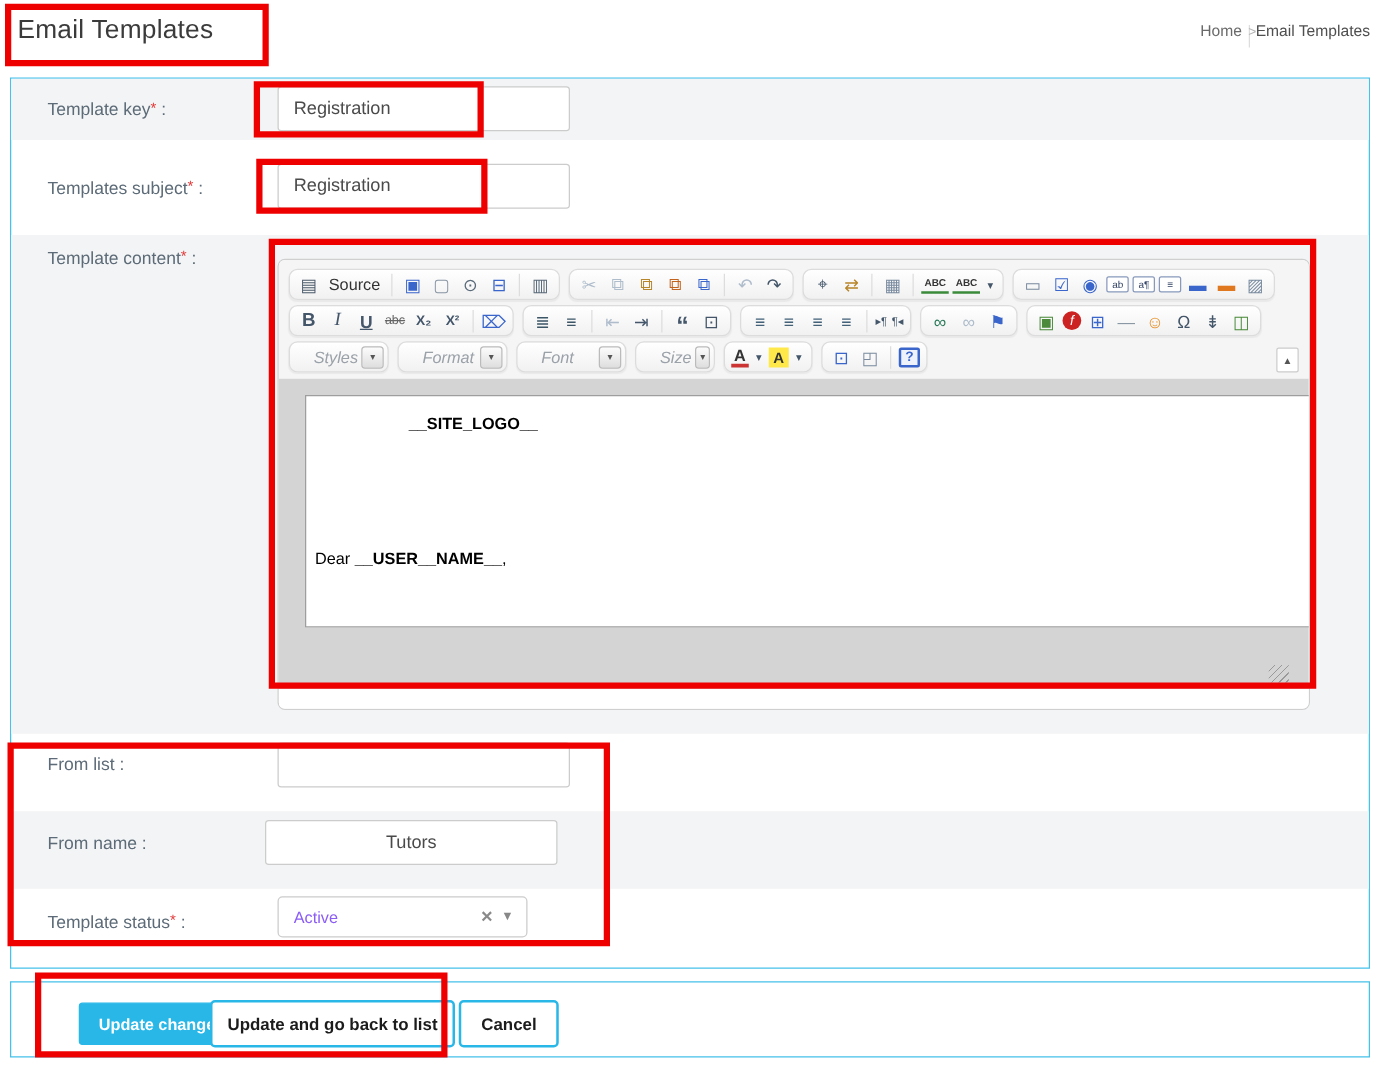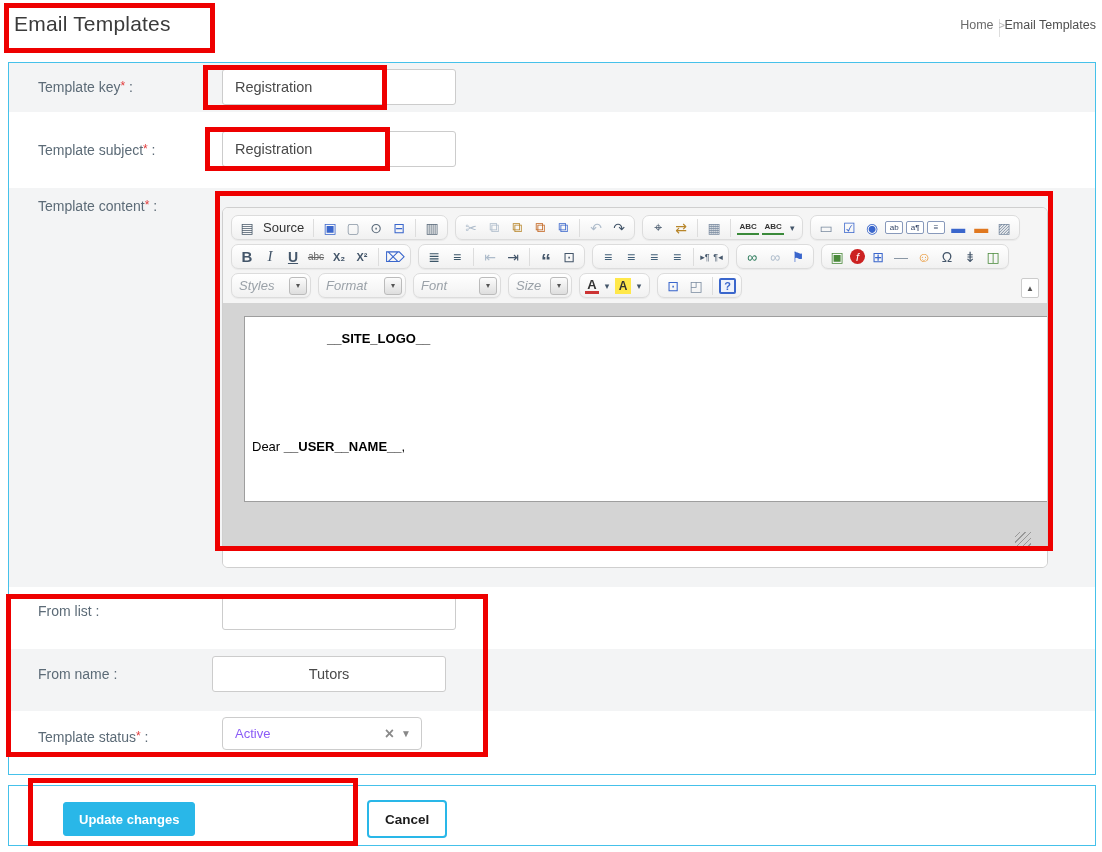--- a/index.html
+++ b/index.html
@@ -49,21 +49,21 @@
   .ticon.small { width:10px; font-size:9px; }
   .ticon.sub, .ticon.sup { font-size:11px; font-weight:700; }
   .ticon.abc { font-size:8px; font-weight:700; color:#333; border-bottom:2px solid #3a8a3a; height:14px; width:22px; }
   .ticon.box { border:1px solid #8899bb; background:#fff; font-size:8px; color:#334466; height:13px; width:18px; border-radius:2px; }
   .ticon.tc { font-size:13px; font-weight:700; color:#333; border-bottom:3px solid #cc3333; height:16px; width:14px; }
   .ticon.hl { background:#ffe84a; font-size:12px; font-weight:700; color:#333; width:16px; height:16px; }
   .ticon.qbox { border:2px solid #3a66cc; color:#3a66cc; background:#eef2fb; font-weight:700; font-size:11px; width:17px; height:16px; border-radius:2px; }
   .ticon.flash { background:#cc2222; color:#fff; border-radius:50%; width:15px; height:15px; font-size:11px; font-style:italic; }
   .ticon.quote { font-size:20px; line-height:8px; font-weight:700; padding-top:8px; }
   .sep { width:1px; height:18px; background:#ddd; margin:0 3px; display:inline-block; }
-  .pill.dd { padding:2px 3px 2px 0; justify-content:flex-end; }
+  .pill.dd { padding:2px 3px 2px 12px; justify-content:flex-end; }
   .ddlab { font-size:13px; font-style:italic; color:#9aa1a8; padding-left:7px; flex:1; }
   .ddbtn { width:18px; height:18px; background:linear-gradient(#fcfcfc,#dedede); border:1px solid #bbb; border-radius:3px;
            display:inline-flex; align-items:center; justify-content:center; font-size:8px; color:#555; }
   .collapse-btn { position:absolute; right:8px; top:70px; width:18px; height:20px; background:#fff; border:1px solid #ccc;
                   border-radius:2px; font-size:8px; color:#555; display:flex; align-items:center; justify-content:center; }
   .well { height:250px; background:#d4d4d4; position:relative; }
   .cframe { position:absolute; left:21px; top:13px; width:867px; height:186px; background:#fff; border:1px solid #9e9e9e; display:flex; }
   .textpane { position:relative; flex:1; font-size:13px; color:#000; overflow:hidden; }
   .textpane .logo-line { position:absolute; left:82px; top:14px; font-weight:700; }
   .textpane .heading { position:absolute; left:62px; top:66px; font-weight:700; font-size:17.5px; }
@@ -105,21 +105,21 @@
   <span>Home</span><span class="sep">&gt;</span><span class="current">Email Templates</span>
 </div>
 
 <div class="abs panel">
   <div class="rowstripe r-key"></div>
   <div class="rowstripe r-content"></div>
   <div class="rowstripe r-name"></div>
 </div>
 
 <div class="abs field-label" style="left:38px; top:79px;"><span>Template key</span><span class="req">*</span><span> :</span></div>
-<div class="abs field-label" style="left:38px; top:142px;"><span>Template subject</span><span class="req">*</span><span> :</span></div>
+<div class="abs field-label" style="left:38px; top:142px;"><span>Templates subject</span><span class="req">*</span><span> :</span></div>
 <div class="abs field-label" style="left:38px; top:198px;"><span>Template content</span><span class="req">*</span><span> :</span></div>
 <div class="abs field-label" style="left:38px; top:603px;"><span>From list</span><span class="req"></span><span> :</span></div>
 <div class="abs field-label" style="left:38px; top:666px;"><span>From name</span><span class="req"></span><span> :</span></div>
 <div class="abs field-label" style="left:38px; top:729px;"><span>Template status</span><span class="req">*</span><span> :</span></div>
 
 <input class="txt" style="left: 222px; top: 69px;" value="Registration">
 <input class="txt" style="left: 222px; top: 131px;" value="Registration">
 <input class="txt" style="left: 222px; top: 594px;" value="">
 <input class="txt" style="left: 212px; top: 656px; text-align: center;" value="Tutors">
 
@@ -265,20 +265,21 @@
         <div class="sbtn down">▼</div>
       </div>
     </div>
     <div class="resize-handle"></div>
   </div>
   <div class="bottomstrip"></div>
 </div>
 
 <div class="abs btnbar">
   <button class="btn btn-primary">Update changes</button>
+  <button class="btn btn-outline btn-back">Update and go back to list</button>
   <button class="btn btn-outline btn-cancel">Cancel</button>
 </div>
 
 <div class="anno a1"></div>
 <div class="anno a2"></div>
 <div class="anno a3"></div>
 <div class="anno a4"></div>
 <div class="anno a5"></div>
 <div class="anno a6"></div>
 

